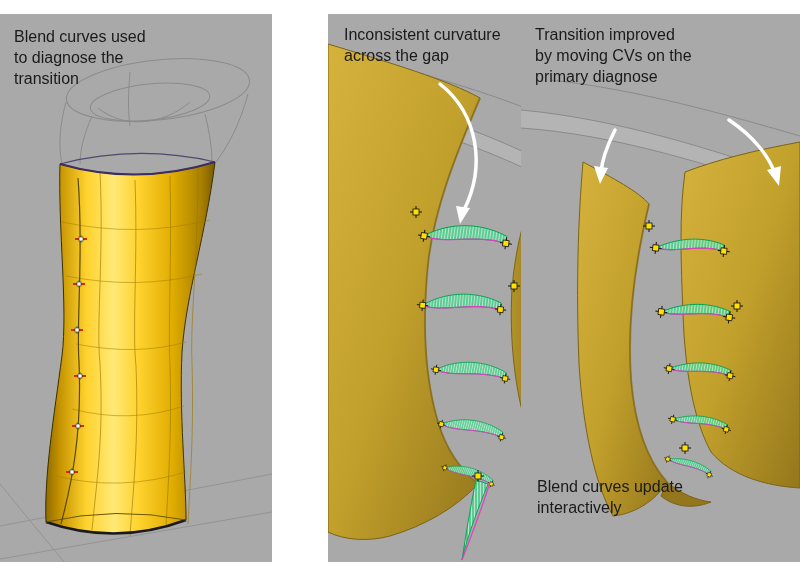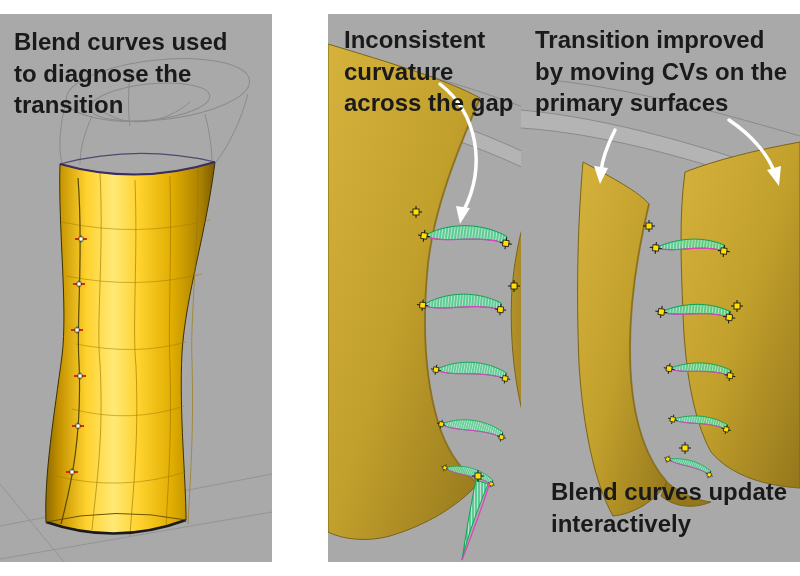--- a/index.html
+++ b/index.html
@@ -10,28 +10,28 @@
     --marker_yellow:#ffe000;
     --marker_red:#d42a00;
     --arrow_white:#ffffff;
     --wireframe_gray:#8a8a8a;
   }
   html,body{margin:0;padding:0;background:#ffffff;}
   body{font-family:"Liberation Sans",sans-serif;}
   .stage{position:relative;width:800px;height:576px;background:#ffffff;overflow:hidden;}
   .panel{position:absolute;top:14px;height:548px;background:var(--panel_bg);overflow:hidden;}
   .panel svg{position:absolute;left:0;top:0;}
-  .caption{position:absolute;z-index:5;color:var(--caption_text);font-size:24px;line-height:1.32;white-space:pre-line;font-weight:bold;}
+  .caption{position:absolute;z-index:5;color:var(--caption_text);font-size:16px;line-height:1.32;white-space:pre-line;}
   #panel-left{left:0;width:272px;}
   #panel-mid{left:286px;width:224px;margin-left:42px;}
   #panel-right{left:521px;width:279px;}
   .cap-p1{left:14px;top:12px;}
   .cap-p2{left:16px;top:10px;}
   .cap-p3{left:14px;top:10px;}
-  .cap-p3b{left:30px;top:462px;}
+  .cap-p3b{left:16px;top:462px;}
   .wire{fill:none;stroke:var(--wireframe_gray);stroke-width:1;}
   .groundline{stroke:#949494;stroke-width:1;fill:none;}
   .comb-env{fill:url(#hatch);stroke:var(--comb_green);stroke-width:.9;}
   .comb-env3{fill:url(#hatch3);stroke:var(--comb_green);stroke-width:.9;}
   .comb-base{fill:none;stroke:var(--curve_magenta);stroke-width:1.2;}
   .cv{fill:var(--marker_yellow);stroke:#111;stroke-width:.8;}
   .cvtick{stroke:#111;stroke-width:1;}
   .arrow{fill:none;stroke:var(--arrow_white);stroke-width:3.5;stroke-linecap:round;}
   .arrowhead{fill:var(--arrow_white);}
   .iso{fill:none;stroke:#9c7800;stroke-width:.8;opacity:.8;}
@@ -235,18 +235,18 @@
         <path class="arrow" d="M94,116 C86,132 81,146 80,158"></path>
         <polygon class="arrowhead" points="73,152 87,154 79,170"></polygon>
       </g>
       <g>
         <path class="arrow" d="M208,106 C232,122 248,142 254,160"></path>
         <polygon class="arrowhead" points="246,156 260,152 258,172"></polygon>
       </g>
     </svg>
     <div class="caption cap-p3">Transition improved
 by moving CVs on the
-primary surfaces</div>
+primary diagnose</div>
     <div class="caption cap-p3b">Blend curves update
 interactively</div>
   </div>
 
 </div>
 
 </body></html>

